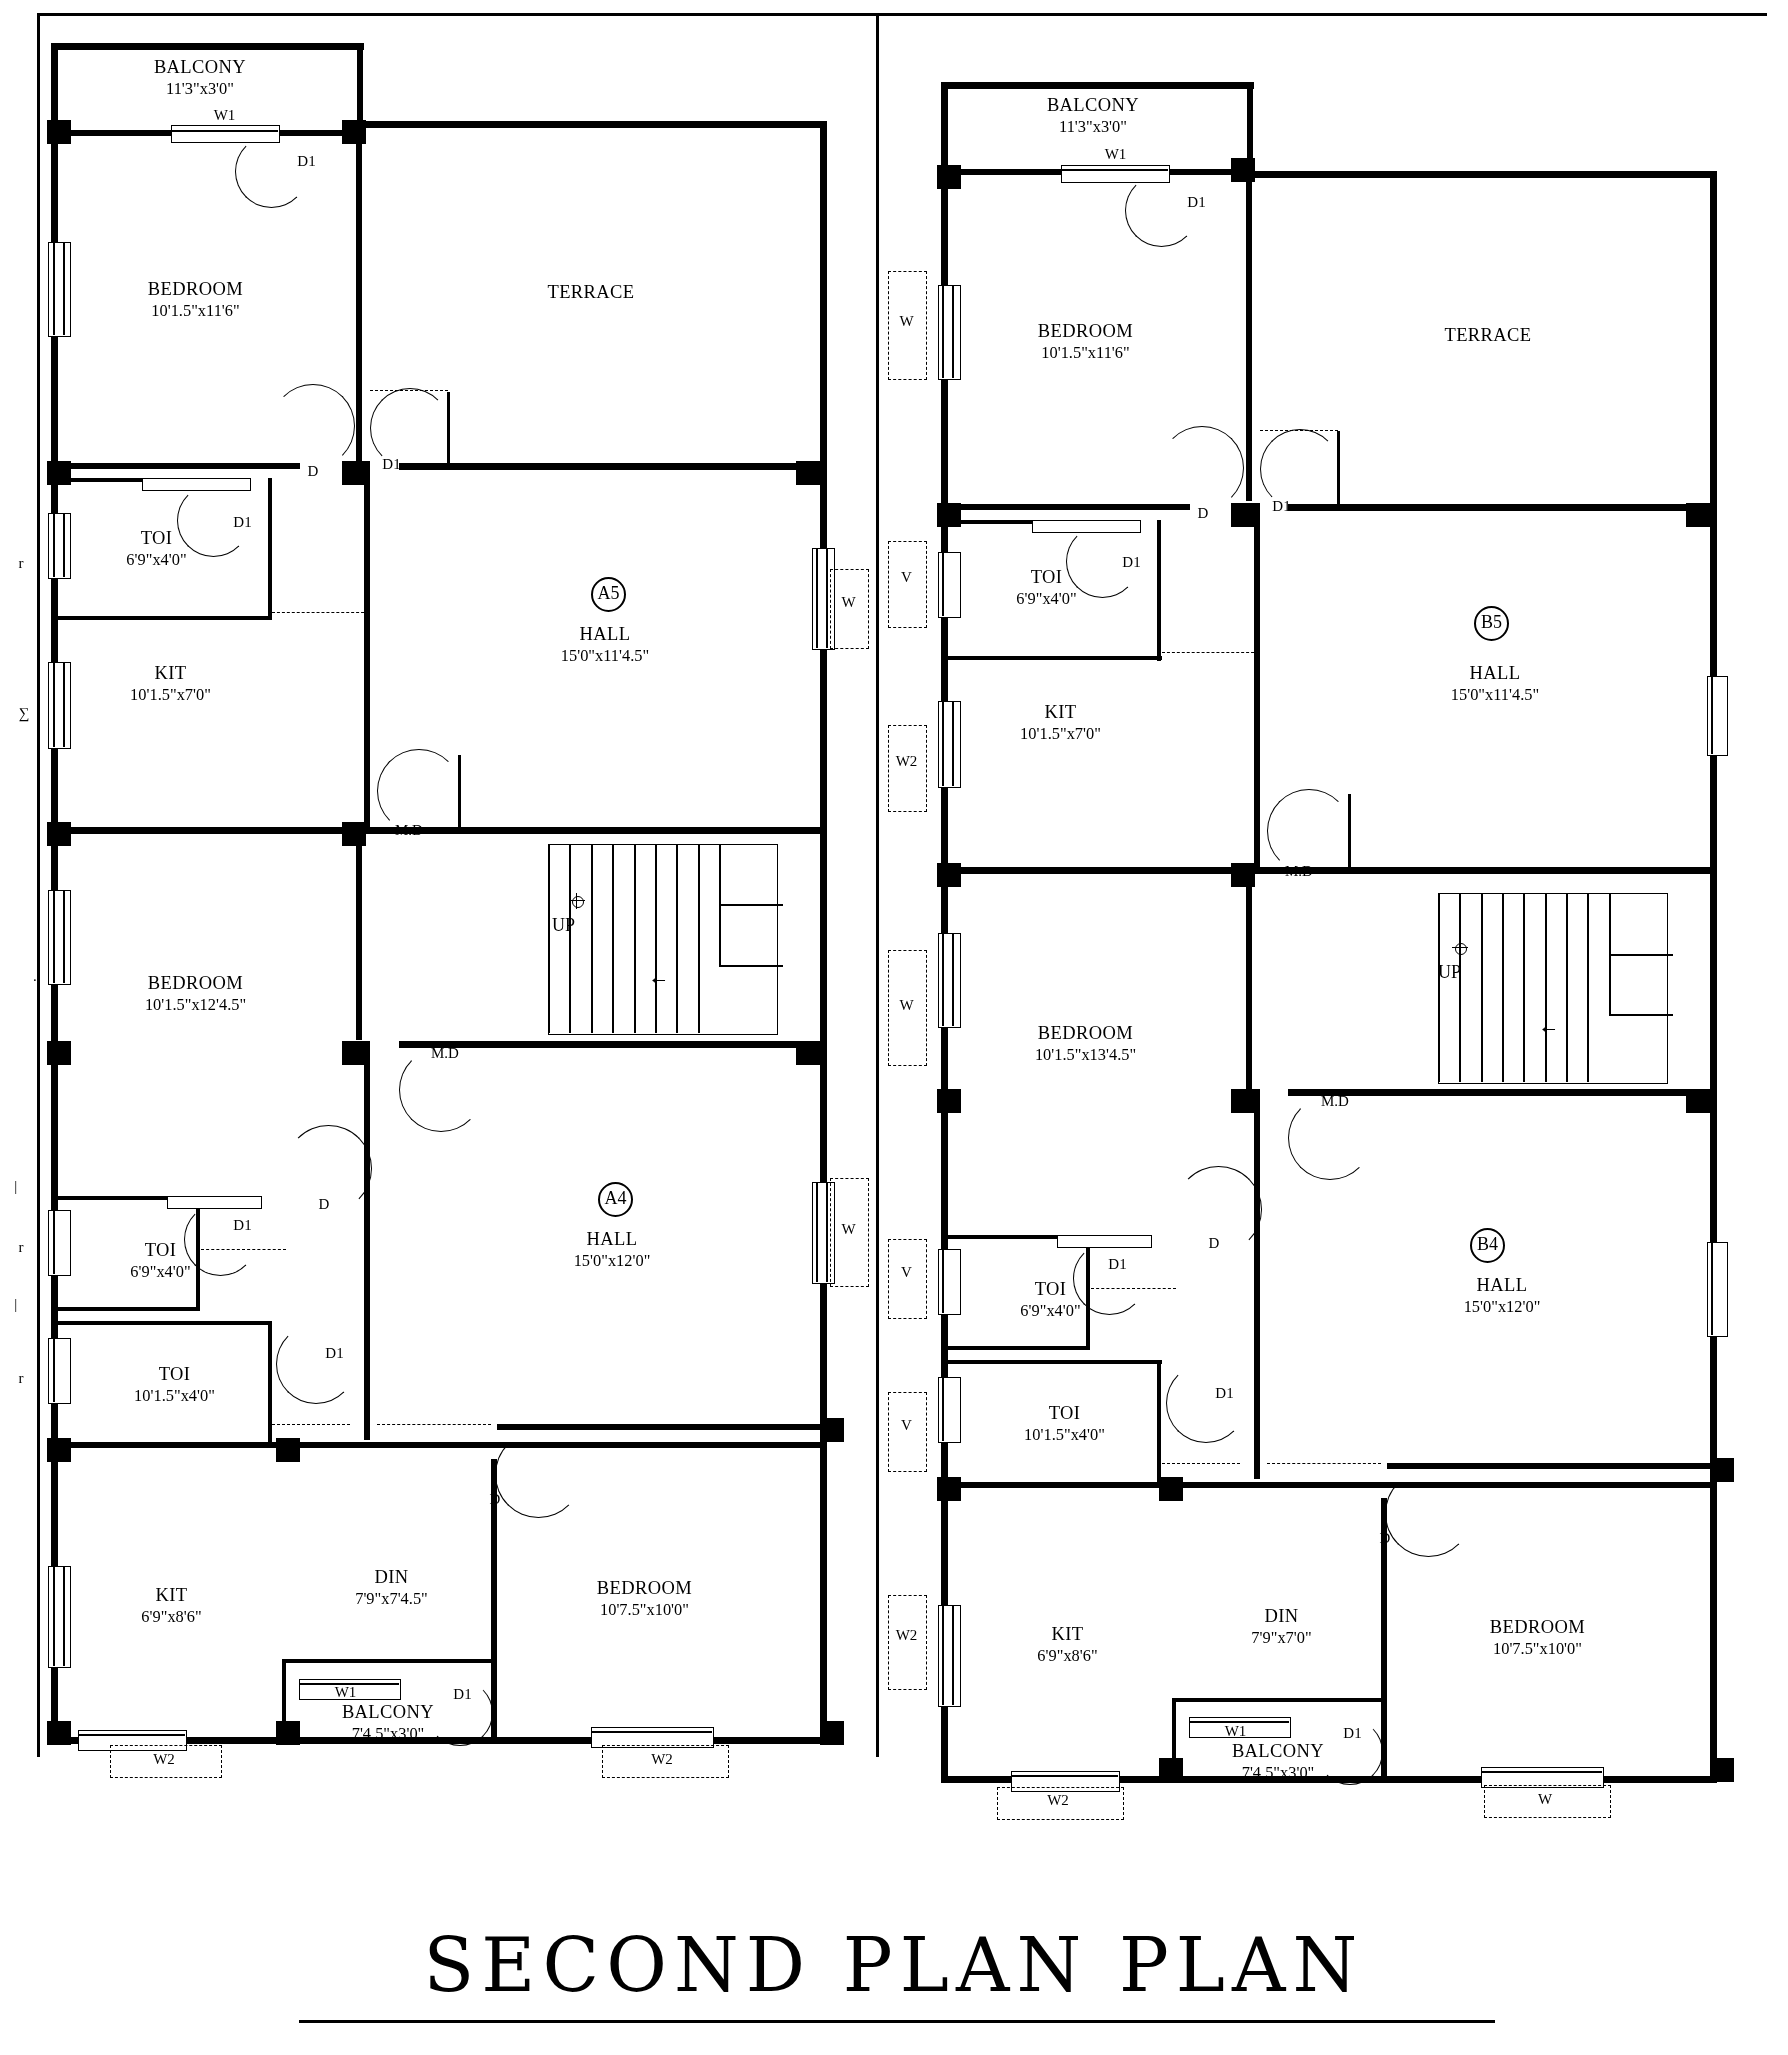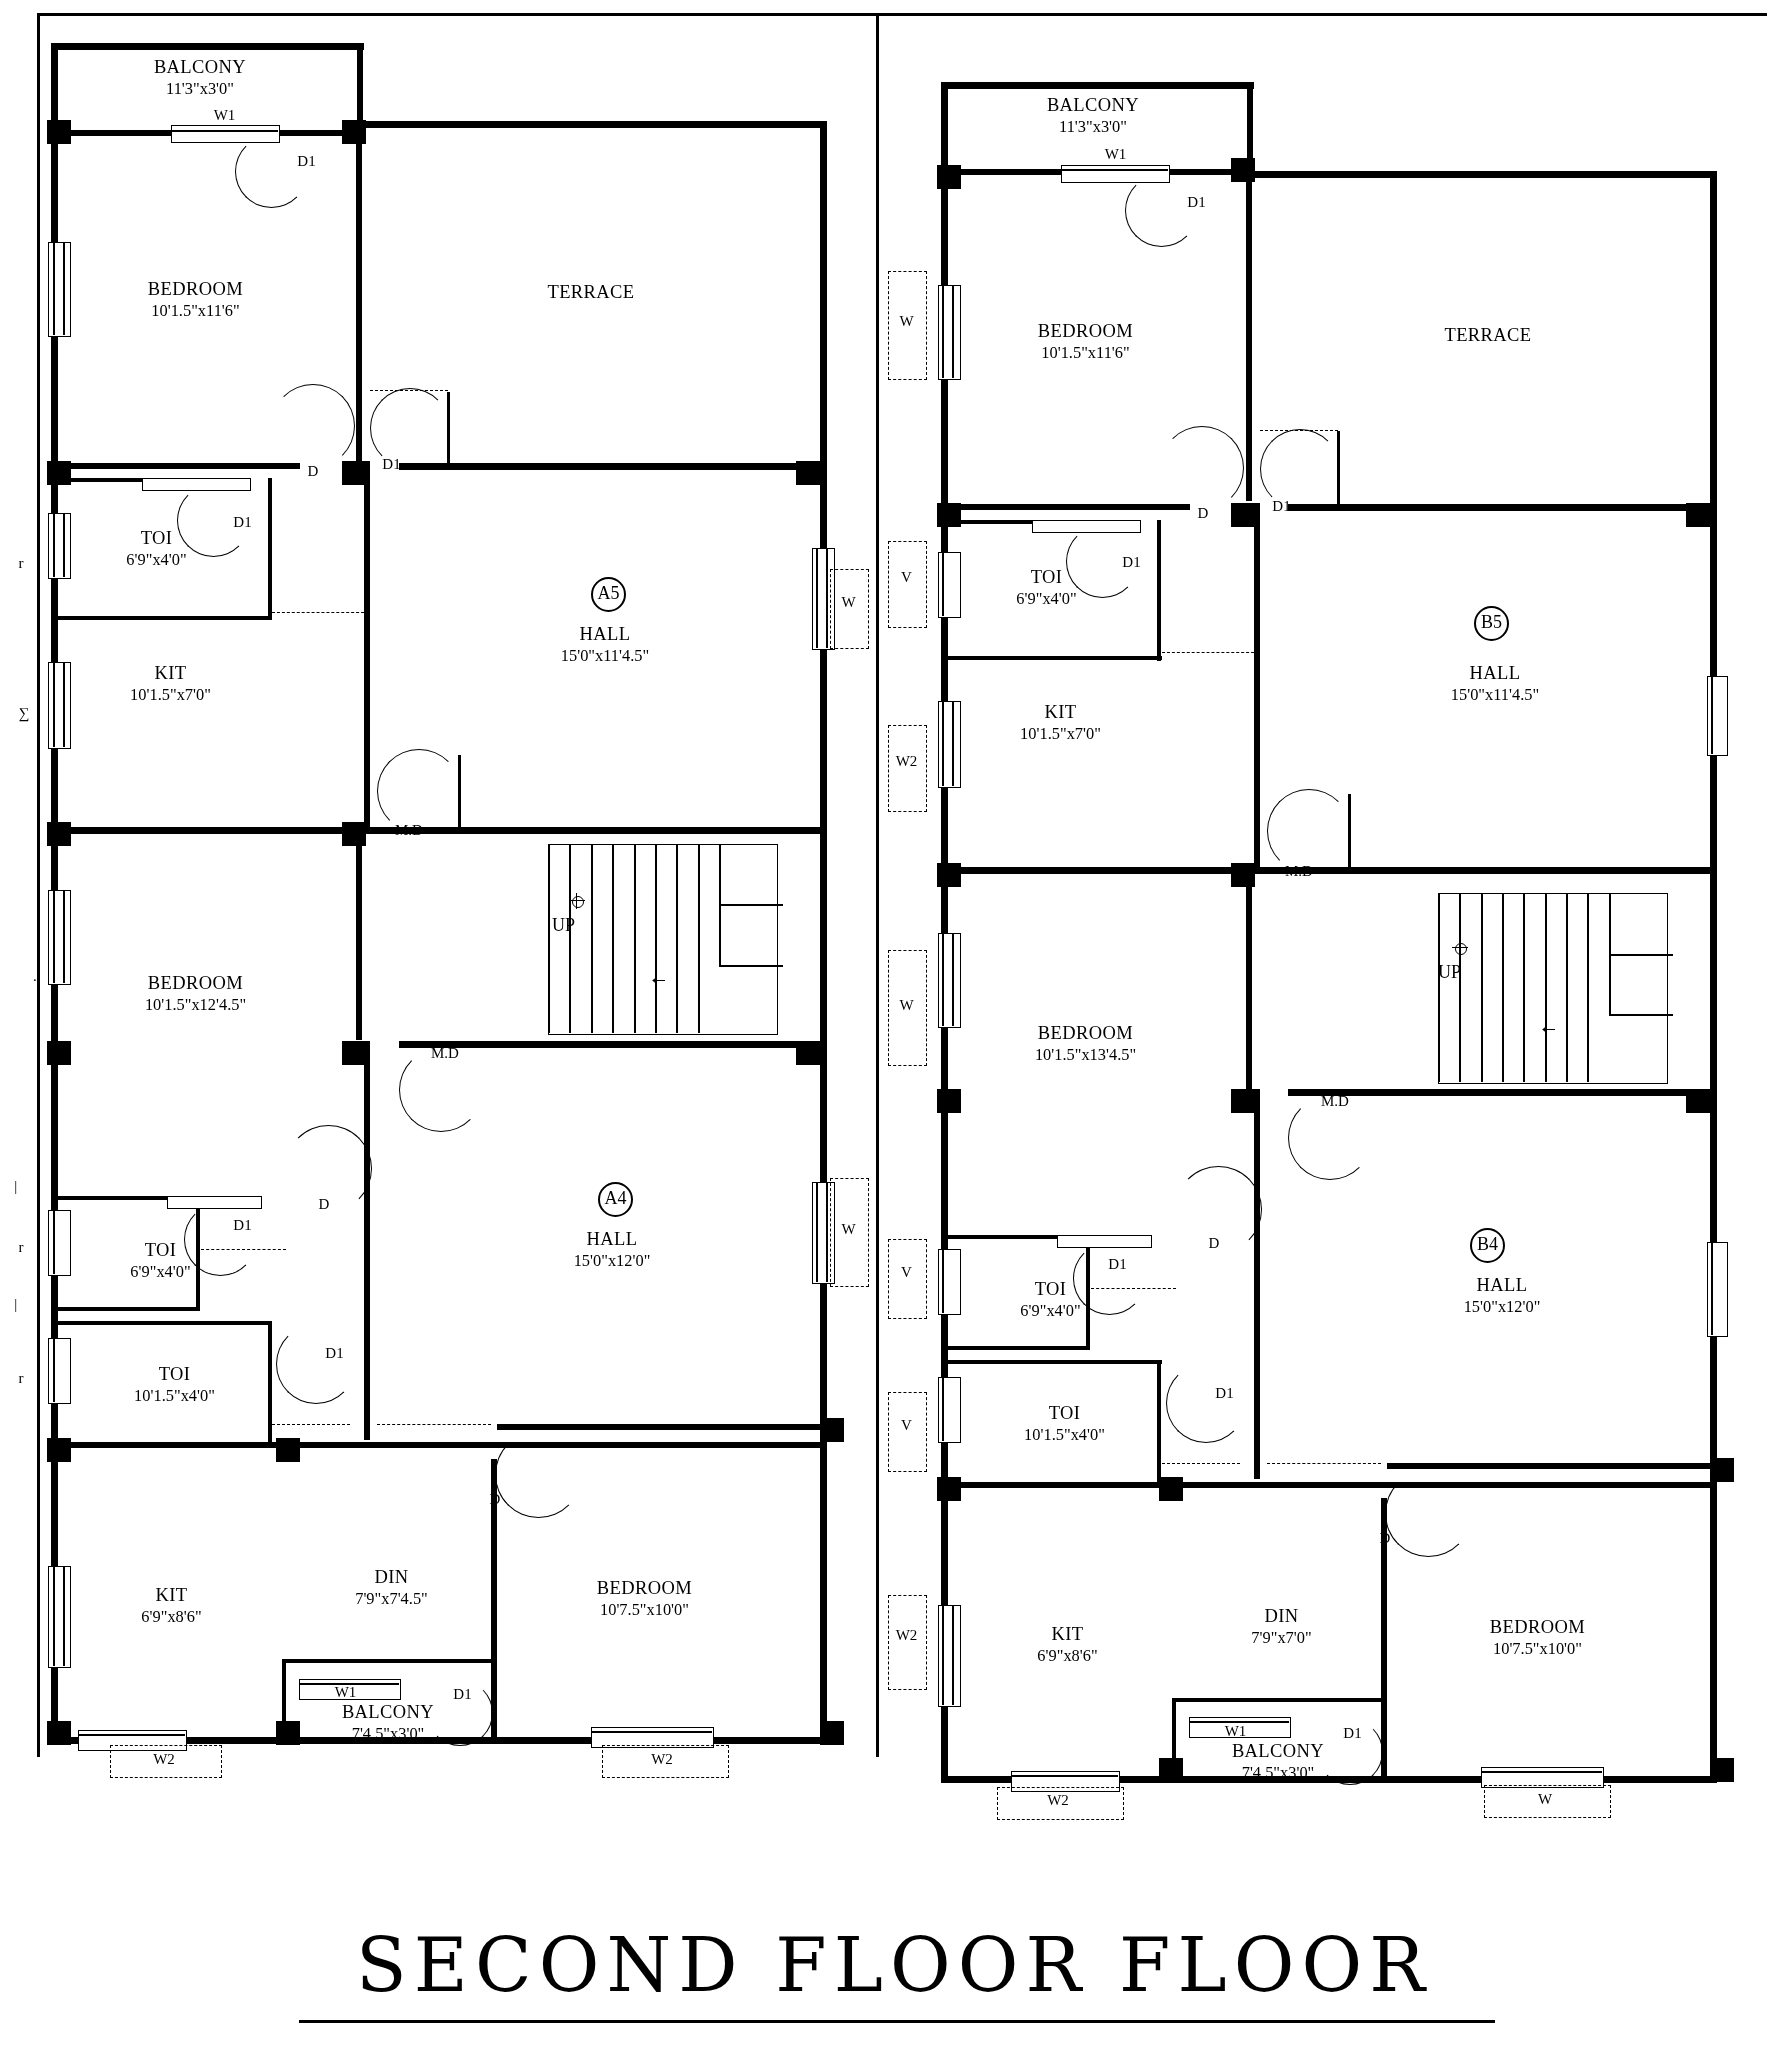--- a/index.html
+++ b/index.html
@@ -490,16 +490,16 @@
   <div class="lbl" style="left:888px;top:1627px;width:37px;">W2</div>
 
   <div class="vtxt" style="left:18.5px;top:555px;">r</div>
   <div class="vtxt" style="left:18.5px;top:705px;">∑</div>
   <div class="vtxt" style="left:33px;top:968px;">.</div>
   <div class="vtxt" style="left:14.2px;top:1178px;">|</div>
   <div class="vtxt" style="left:18.5px;top:1239px;">r</div>
   <div class="vtxt" style="left:18.5px;top:1370px;">r</div>
   <div class="vtxt" style="left:14.2px;top:1296px;">|</div>
 
-  <div class="title" style="top:1922px;">SECOND FLOOR FLOOR</div>
+  <div class="title" style="top:1922px;">SECOND PLAN PLAN</div>
   <div class="titleline" style="left:299px;top:2020px;width:1196px;"></div>
 </div>
 
 
 </body></html>

